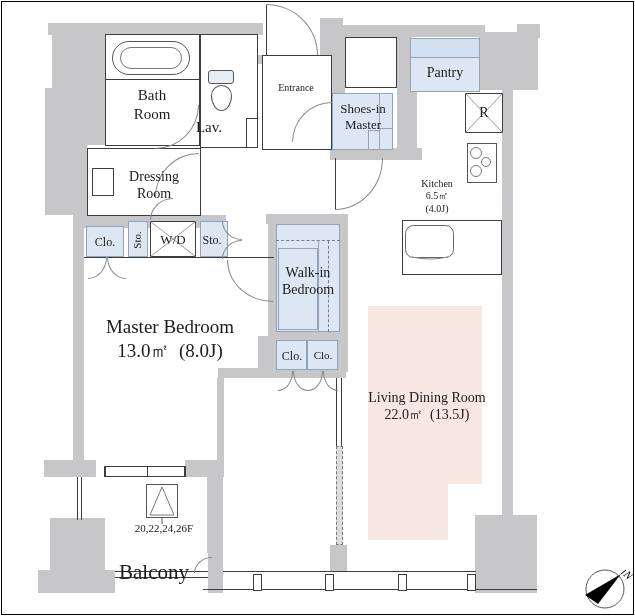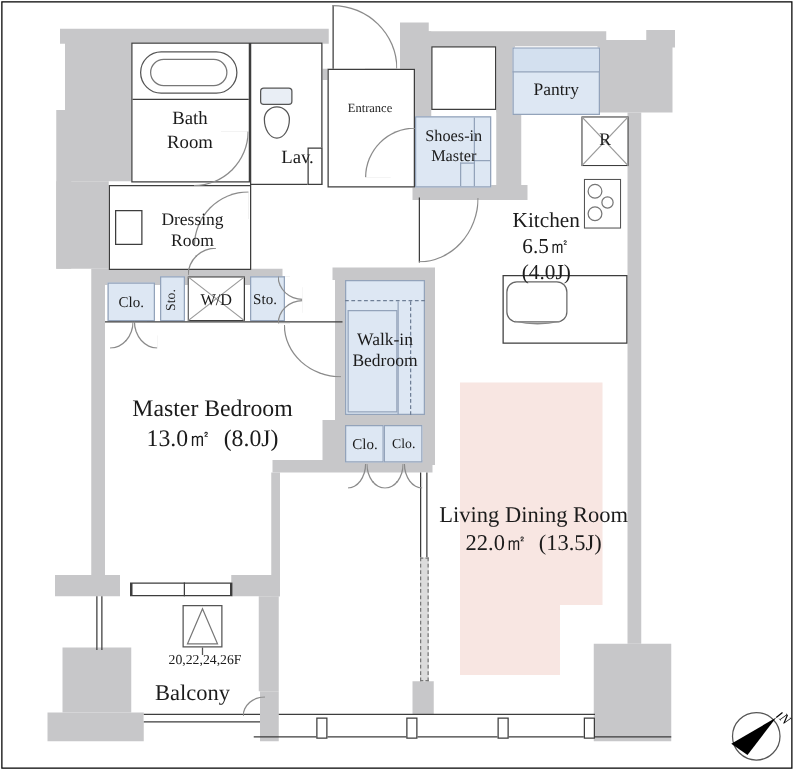--- a/index.html
+++ b/index.html
@@ -162,38 +162,38 @@
   </svg>
   <svg class="fx" style="left:577px;top:562px" width="58" height="52">
     <circle cx="28" cy="27" r="19" fill="none" stroke="#555"></circle>
     <polygon points="8,33 21,42 44,12" fill="#000"></polygon>
     <line x1="44" y1="12" x2="49" y2="8" stroke="#000"></line>
     <text x="46" y="13" font-size="11" font-style="italic" transform="rotate(45 46 13)">N</text>
   </svg>
 
   <div class="lbl" style="left:152px;top:105px;font-size:15px">Bath
 Room</div>
-  <div class="lbl" style="left:238px;top:127px;font-size:15px">Lav.</div>
+  <div class="lbl" style="left:209px;top:127px;font-size:15px">Lav.</div>
   <div class="lbl" style="left:296px;top:88px;font-size:10px">Entrance</div>
   <div class="lbl" style="left:363px;top:117px;font-size:13px">Shoes-in
 Master</div>
   <div class="lbl" style="left:445px;top:73px;font-size:14px">Pantry</div>
   <div class="lbl" style="left:484px;top:113px;font-size:14px">R</div>
-  <div class="lbl" style="left:437px;top:197px;font-size:17px">Kitchen
+  <div class="lbl" style="left:437px;top:197px;font-size:10px">Kitchen
 6.5㎡
 (4.0J)</div>
   <div class="lbl" style="left:154px;top:185px;font-size:14px">Dressing
 Room</div>
   <div class="lbl" style="left:105px;top:242px;font-size:12px">Clo.</div>
   <div class="lbl vert" style="left:138px;top:240px;font-size:11px">Sto.</div>
   <div class="lbl" style="left:173px;top:240px;font-size:13px">W/D</div>
   <div class="lbl" style="left:212px;top:240px;font-size:12px">Sto.</div>
   <div class="lbl" style="left:308px;top:281px;font-size:14px">Walk-in
 Bedroom</div>
   <div class="lbl" style="left:292px;top:356px;font-size:12px">Clo.</div>
   <div class="lbl" style="left:323px;top:356px;font-size:11px">Clo.</div>
   <div class="lbl" style="left:170px;top:339px;font-size:19px">Master Bedroom
 13.0㎡  (8.0J)</div>
-  <div class="lbl" style="left:427px;top:423px;font-size:18px">Living Dining Room
+  <div class="lbl" style="left:427px;top:406px;font-size:14px">Living Dining Room
 22.0㎡  (13.5J)</div>
   <div class="lbl" style="left:164px;top:529px;font-size:11px">20,22,24,26F</div>
-  <div class="lbl" style="left:154px;top:554px;font-size:18px">Balcony</div>
+  <div class="lbl" style="left:154px;top:572px;font-size:21px">Balcony</div>
 </div>
 
 </body></html>

